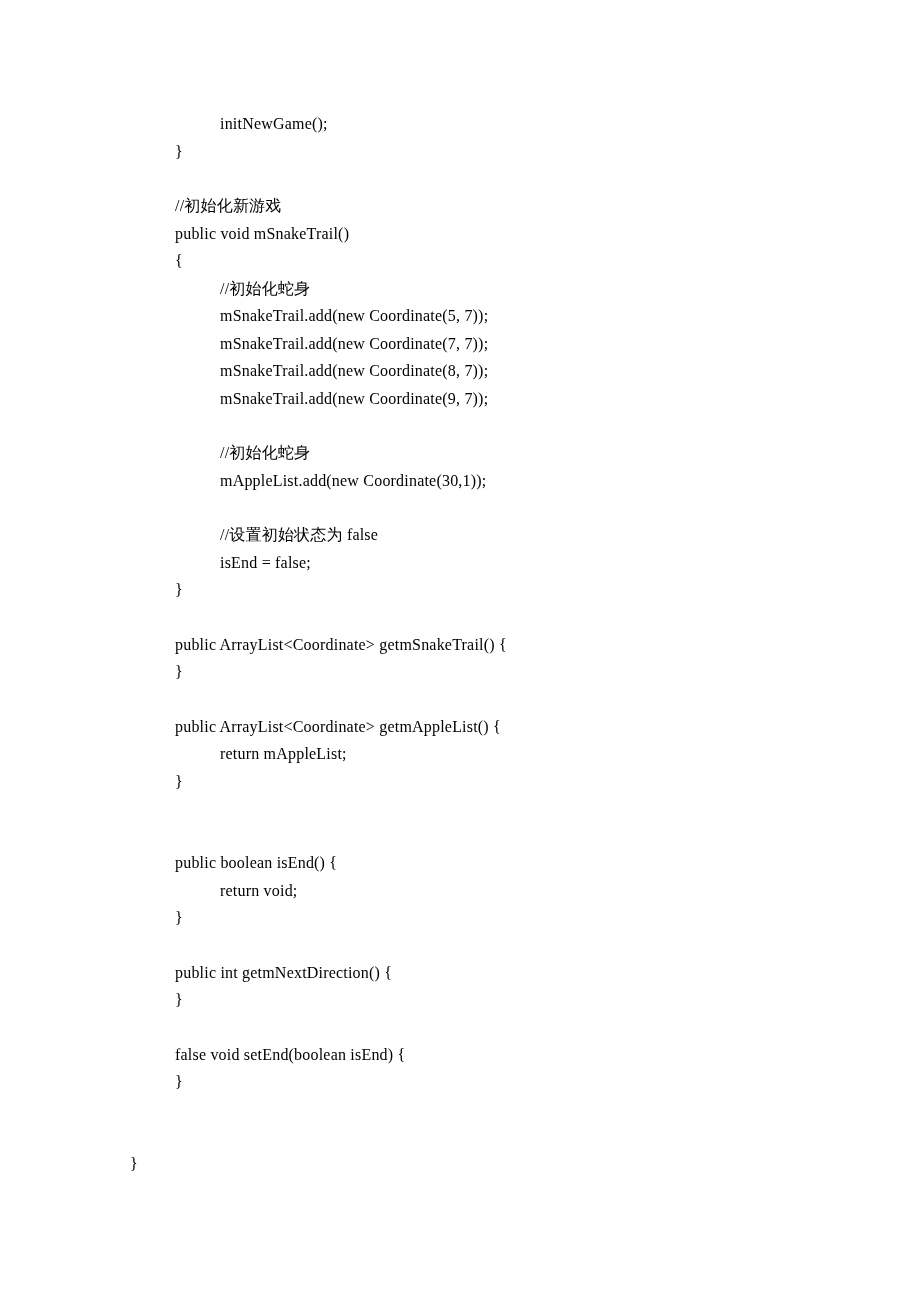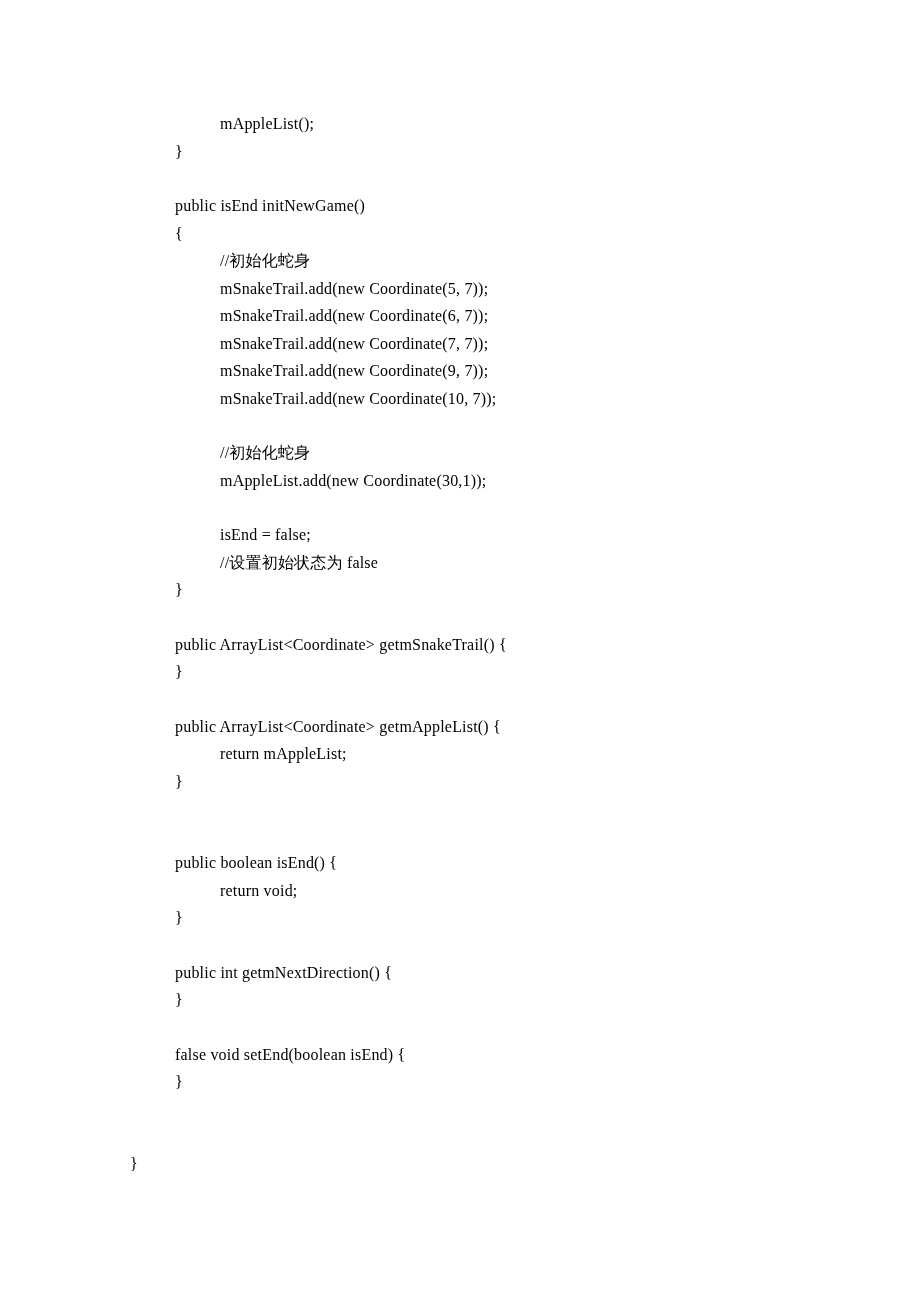--- a/index.html
+++ b/index.html
@@ -26,37 +26,37 @@
     letter-spacing: 0.2px;
   }
   .indent-1 { padding-left: 45px; }
   .blank { height: 27px; }
 </style>
 </head>
 <body>
 
 <div class="page">
   <div id="code-container">
-      <div class="code-line indent-1">mAppleList();</div>
+      <div class="code-line indent-1">initNewGame();</div>
       <div class="code-line">}</div>
       <div class="blank"></div>
-      <div class="code-line">public isEnd initNewGame()</div>
+      <div class="code-line">//初始化新游戏</div>
+      <div class="code-line">public void mSnakeTrail()</div>
       <div class="code-line">{</div>
       <div class="code-line indent-1">//初始化蛇身</div>
       <div class="code-line indent-1">mSnakeTrail.add(new Coordinate(5, 7));</div>
-      <div class="code-line indent-1">mSnakeTrail.add(new Coordinate(6, 7));</div>
       <div class="code-line indent-1">mSnakeTrail.add(new Coordinate(7, 7));</div>
+      <div class="code-line indent-1">mSnakeTrail.add(new Coordinate(8, 7));</div>
       <div class="code-line indent-1">mSnakeTrail.add(new Coordinate(9, 7));</div>
-      <div class="code-line indent-1">mSnakeTrail.add(new Coordinate(10, 7));</div>
       <div class="blank"></div>
       <div class="code-line indent-1">//初始化蛇身</div>
       <div class="code-line indent-1">mAppleList.add(new Coordinate(30,1));</div>
       <div class="blank"></div>
+      <div class="code-line indent-1">//设置初始状态为 false</div>
       <div class="code-line indent-1">isEnd = false;</div>
-      <div class="code-line indent-1">//设置初始状态为 false</div>
       <div class="code-line">}</div>
       <div class="blank"></div>
       <div class="code-line">public ArrayList&lt;Coordinate&gt; getmSnakeTrail() {</div>
       <div class="code-line">}</div>
       <div class="blank"></div>
       <div class="code-line">public ArrayList&lt;Coordinate&gt; getmAppleList() {</div>
       <div class="code-line indent-1">return mAppleList;</div>
       <div class="code-line">}</div>
       <div class="blank"></div>
       <div class="blank"></div>

